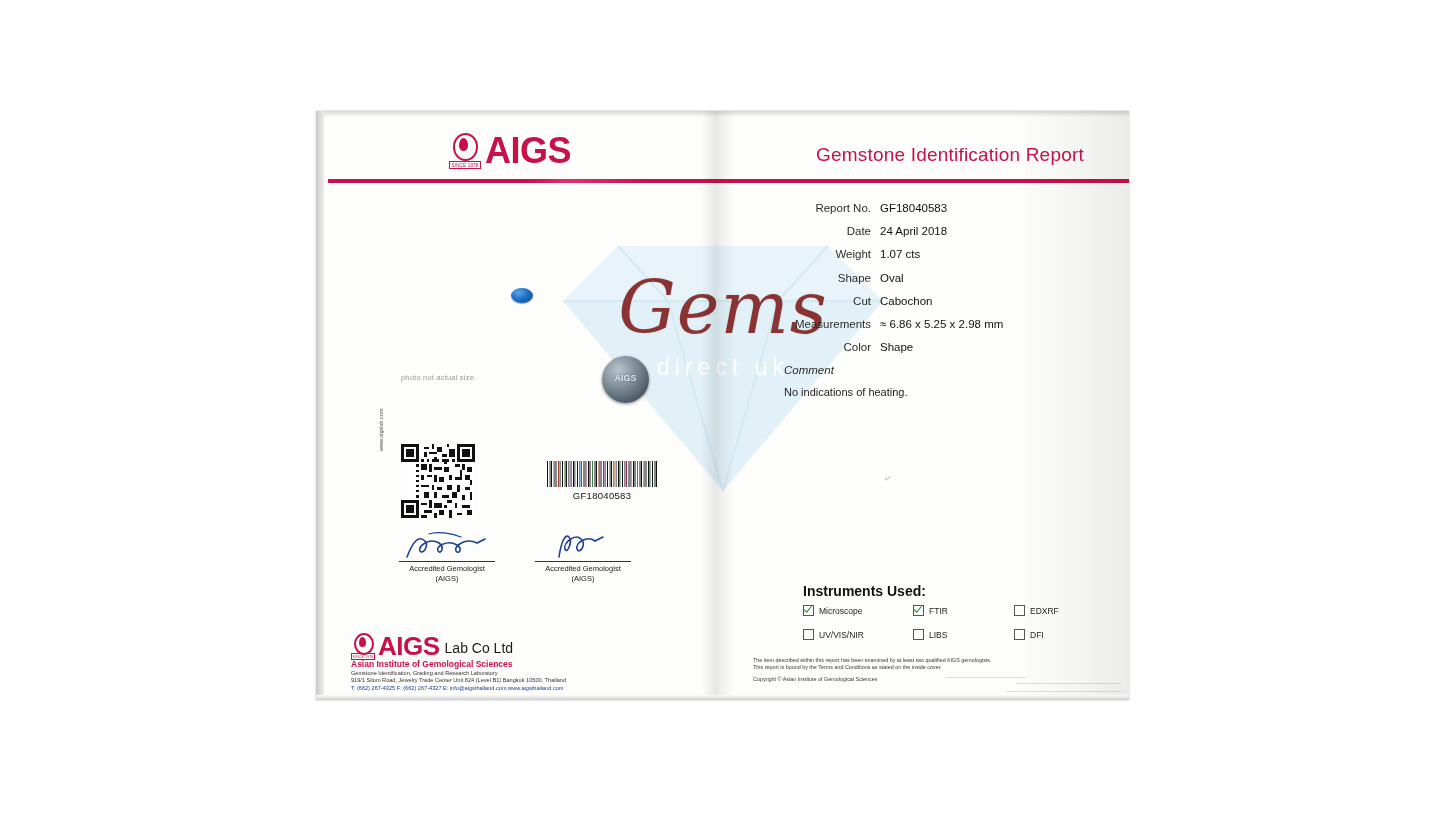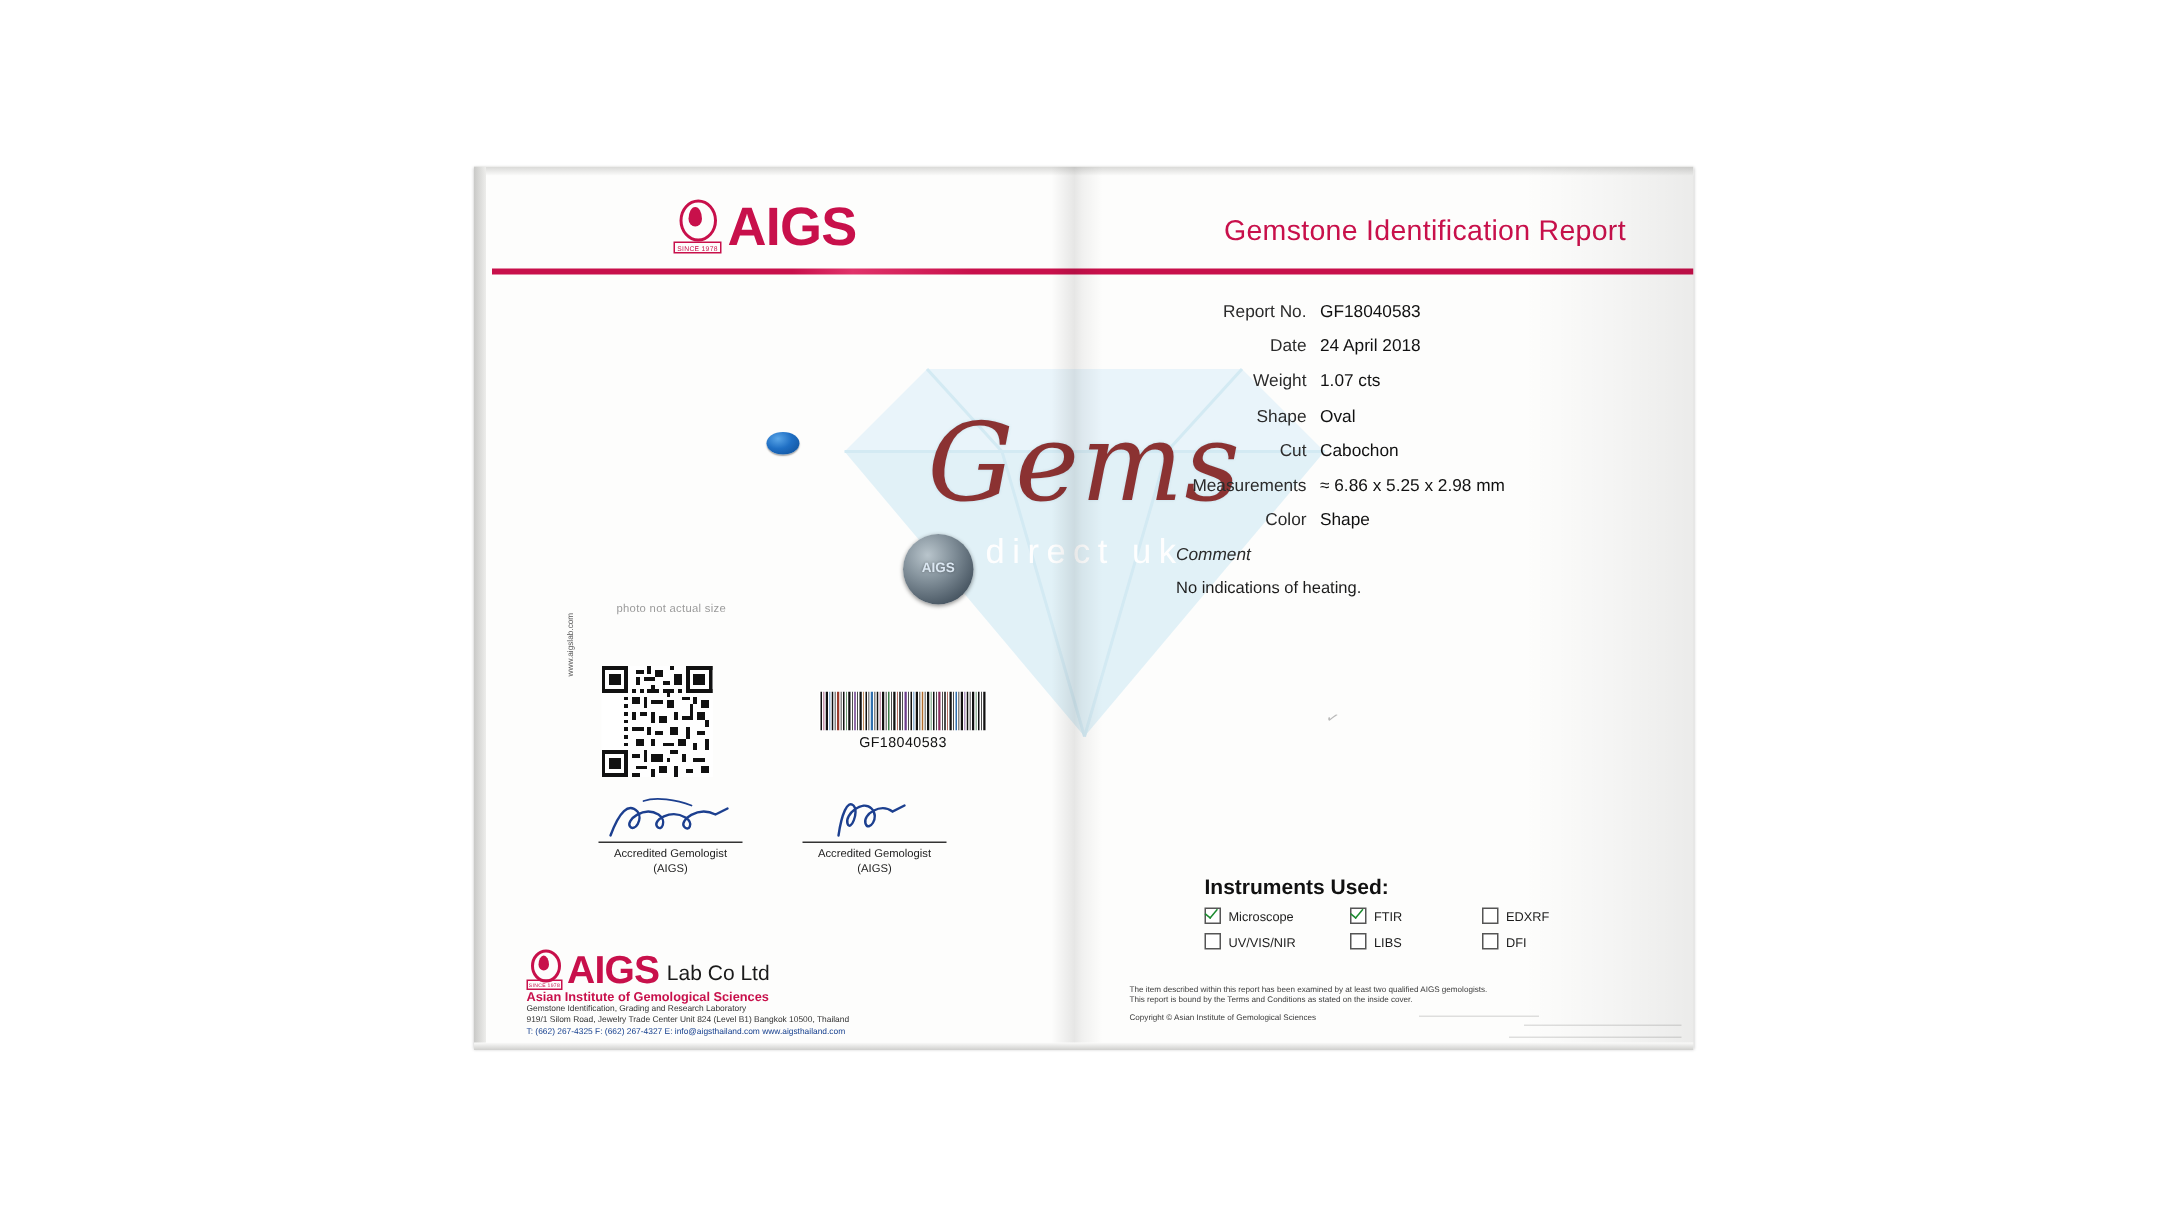--- a/index.html
+++ b/index.html
@@ -211,26 +211,25 @@
     left: 195px;
     top: 177px;
     width: 22px;
     height: 15px;
     border-radius: 50%;
     background: radial-gradient(ellipse at 35% 30%, #5aa6e8 0%, #1f6fc4 45%, #0d4c93 100%);
     box-shadow: 0 1px 1px rgba(0,0,0,0.35);
   }
   .photo-note {
     position: absolute;
-    left: 95px;
+    left: 85px;
     top: 262px;
     font-size: 7.5px;
     color: #9a9a9a;
     letter-spacing: 0.2px;
-    margin-top: 28px;
   }
   .gem-large {
     position: absolute;
     left: 286px;
     top: 245px;
     width: 47px;
     height: 47px;
     border-radius: 50%;
     background: radial-gradient(circle at 35% 30%, #b9c5cc 0%, #7f8d97 40%, #4c5a66 75%, #2f3a44 100%);
     box-shadow: 0 1px 3px rgba(0,0,0,0.45);
@@ -362,20 +361,21 @@
   .instr-title {
     font-size: 14px;
     font-weight: bold;
     color: #111;
     margin-bottom: 6px;
   }
   .instr-grid {
     display: grid;
     grid-template-columns: 97px 88px 88px;
     row-gap: 6px;
+    gap: 13px;
   }
   .instr-item {
     display: flex;
     align-items: center;
     gap: 5px;
     font-size: 8.5px;
     color: #1c1c1c;
   }
   .cbox {
     width: 9px; height: 9px;

